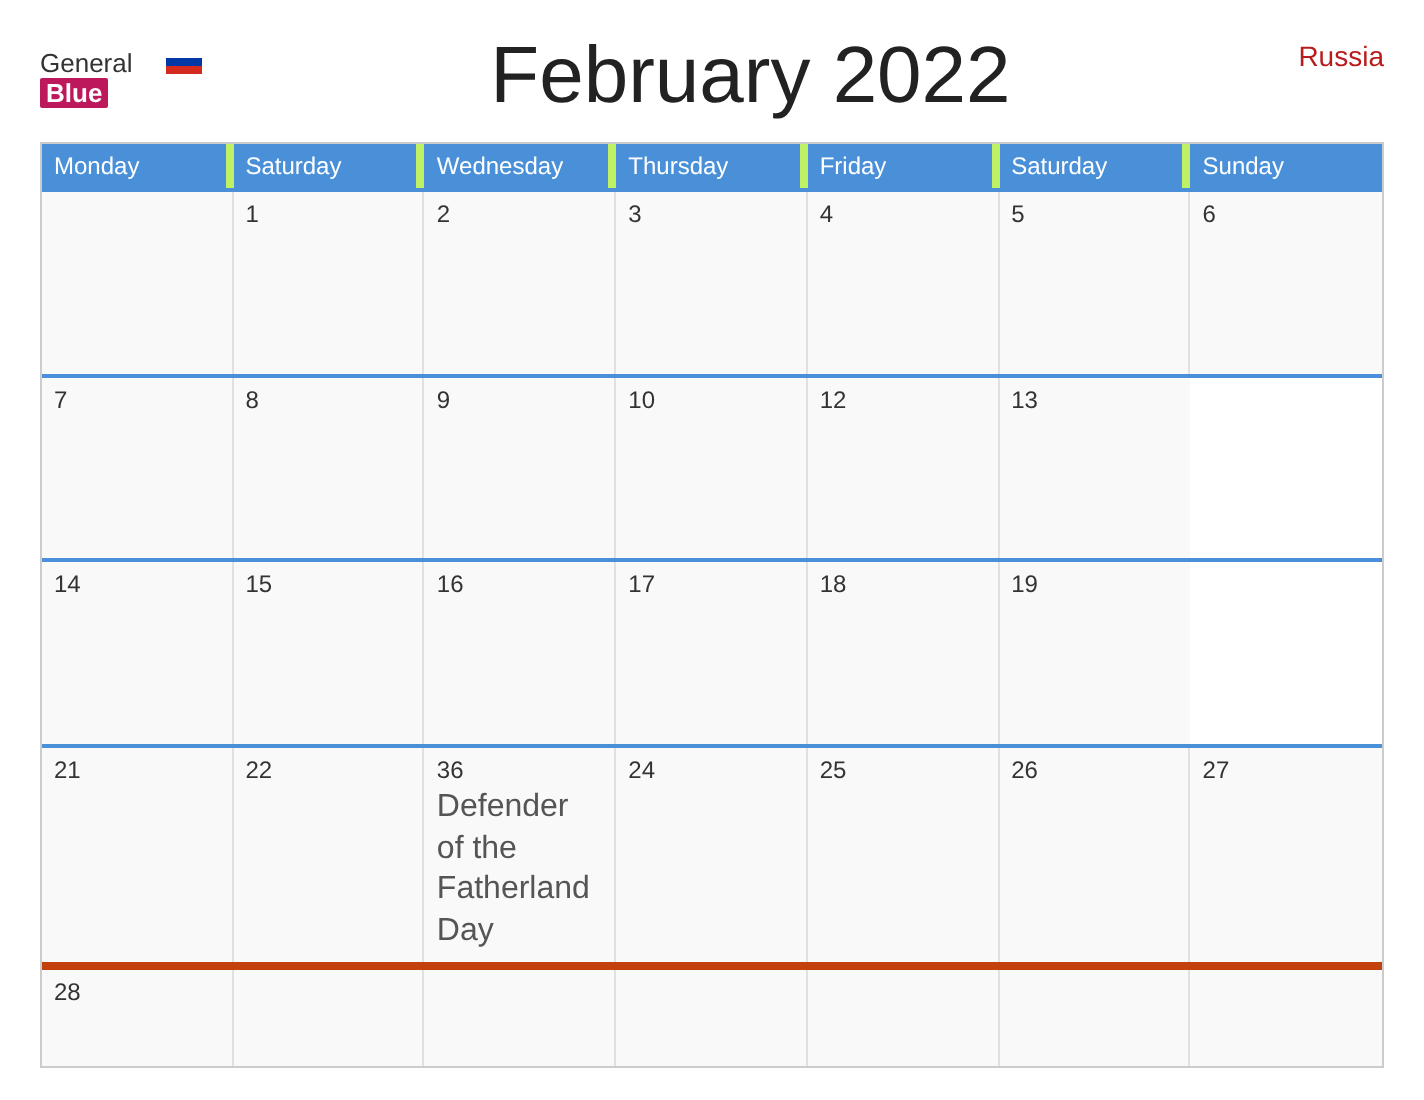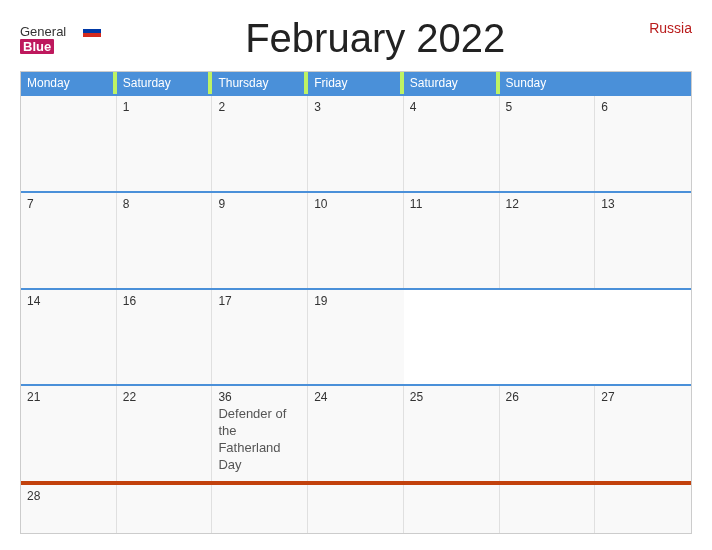--- a/index.html
+++ b/index.html
@@ -116,21 +116,21 @@
     }
     .cal-cell:last-child { border-right: none; }
     .cal-cell.empty { background: #f9f9f9; }
     .cal-cell .day-num {
       display: block;
       font-size: 12px;
       color: #333;
       margin-bottom: 2px;
     }
     .cal-cell .event {
-      font-size: 13px;
+      font-size: 16px;
       color: #555;
       margin-top: 2px;
       line-height: 1.3;
     }
     
     .cal-row-last {
       display: grid;
       grid-template-columns: repeat(7, 1fr);
       border-top: 4px solid #c2410c;
     }
@@ -157,20 +157,21 @@
     </div>
     <h1 class="title">February 2022</h1>
     <div class="country">Russia</div>
   </div>
 
   <div class="calendar">
 
     <div class="cal-header">
       <div class="cal-header-cell">Monday</div>
       <div class="cal-header-cell">Saturday</div>
+      <div class="cal-header-cell">Wednesday</div>
       <div class="cal-header-cell">Thursday</div>
       <div class="cal-header-cell">Friday</div>
       <div class="cal-header-cell">Saturday</div>
       <div class="cal-header-cell">Sunday</div>
     </div>
 
     <div class="cal-body">
 
       <div class="cal-row">
         <div class="cal-cell empty"></div>
@@ -201,39 +202,42 @@
         <div class="cal-cell">
             <span class="day-num">8</span>
           </div>
         <div class="cal-cell">
             <span class="day-num">9</span>
           </div>
         <div class="cal-cell">
             <span class="day-num">10</span>
           </div>
         <div class="cal-cell">
-            <span class="day-num">11</span>
-          </div>
-        <div class="cal-cell">
             <span class="day-num">12</span>
           </div>
         <div class="cal-cell">
             <span class="day-num">13</span>
           </div>
       </div>
 
       <div class="cal-row">
         <div class="cal-cell">
             <span class="day-num">14</span>
           </div>
         <div class="cal-cell">
+            <span class="day-num">15</span>
+          </div>
+        <div class="cal-cell">
             <span class="day-num">16</span>
           </div>
         <div class="cal-cell">
             <span class="day-num">17</span>
+          </div>
+        <div class="cal-cell">
+            <span class="day-num">18</span>
           </div>
         <div class="cal-cell">
             <span class="day-num">19</span>
           </div>
       </div>
 
       <div class="cal-row">
         <div class="cal-cell">
             <span class="day-num">21</span>
           </div>

